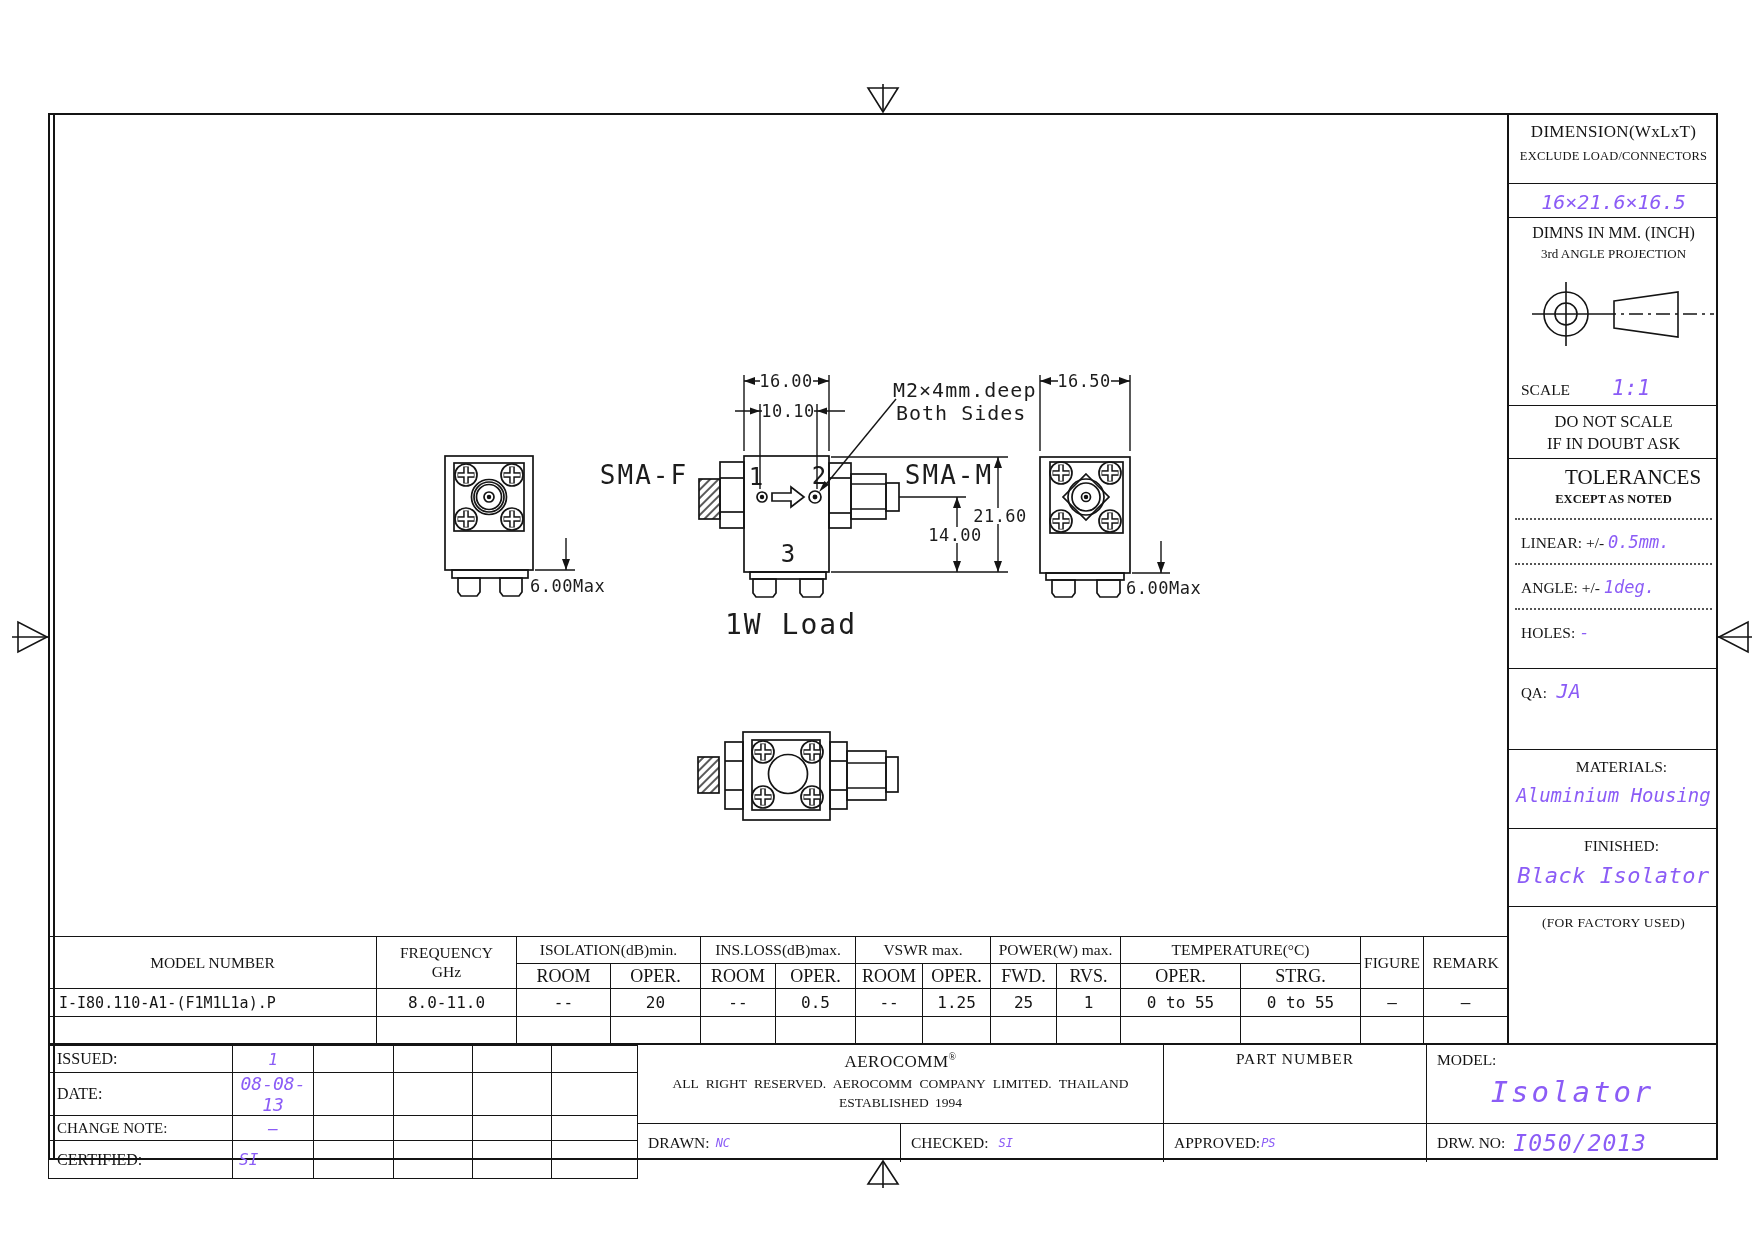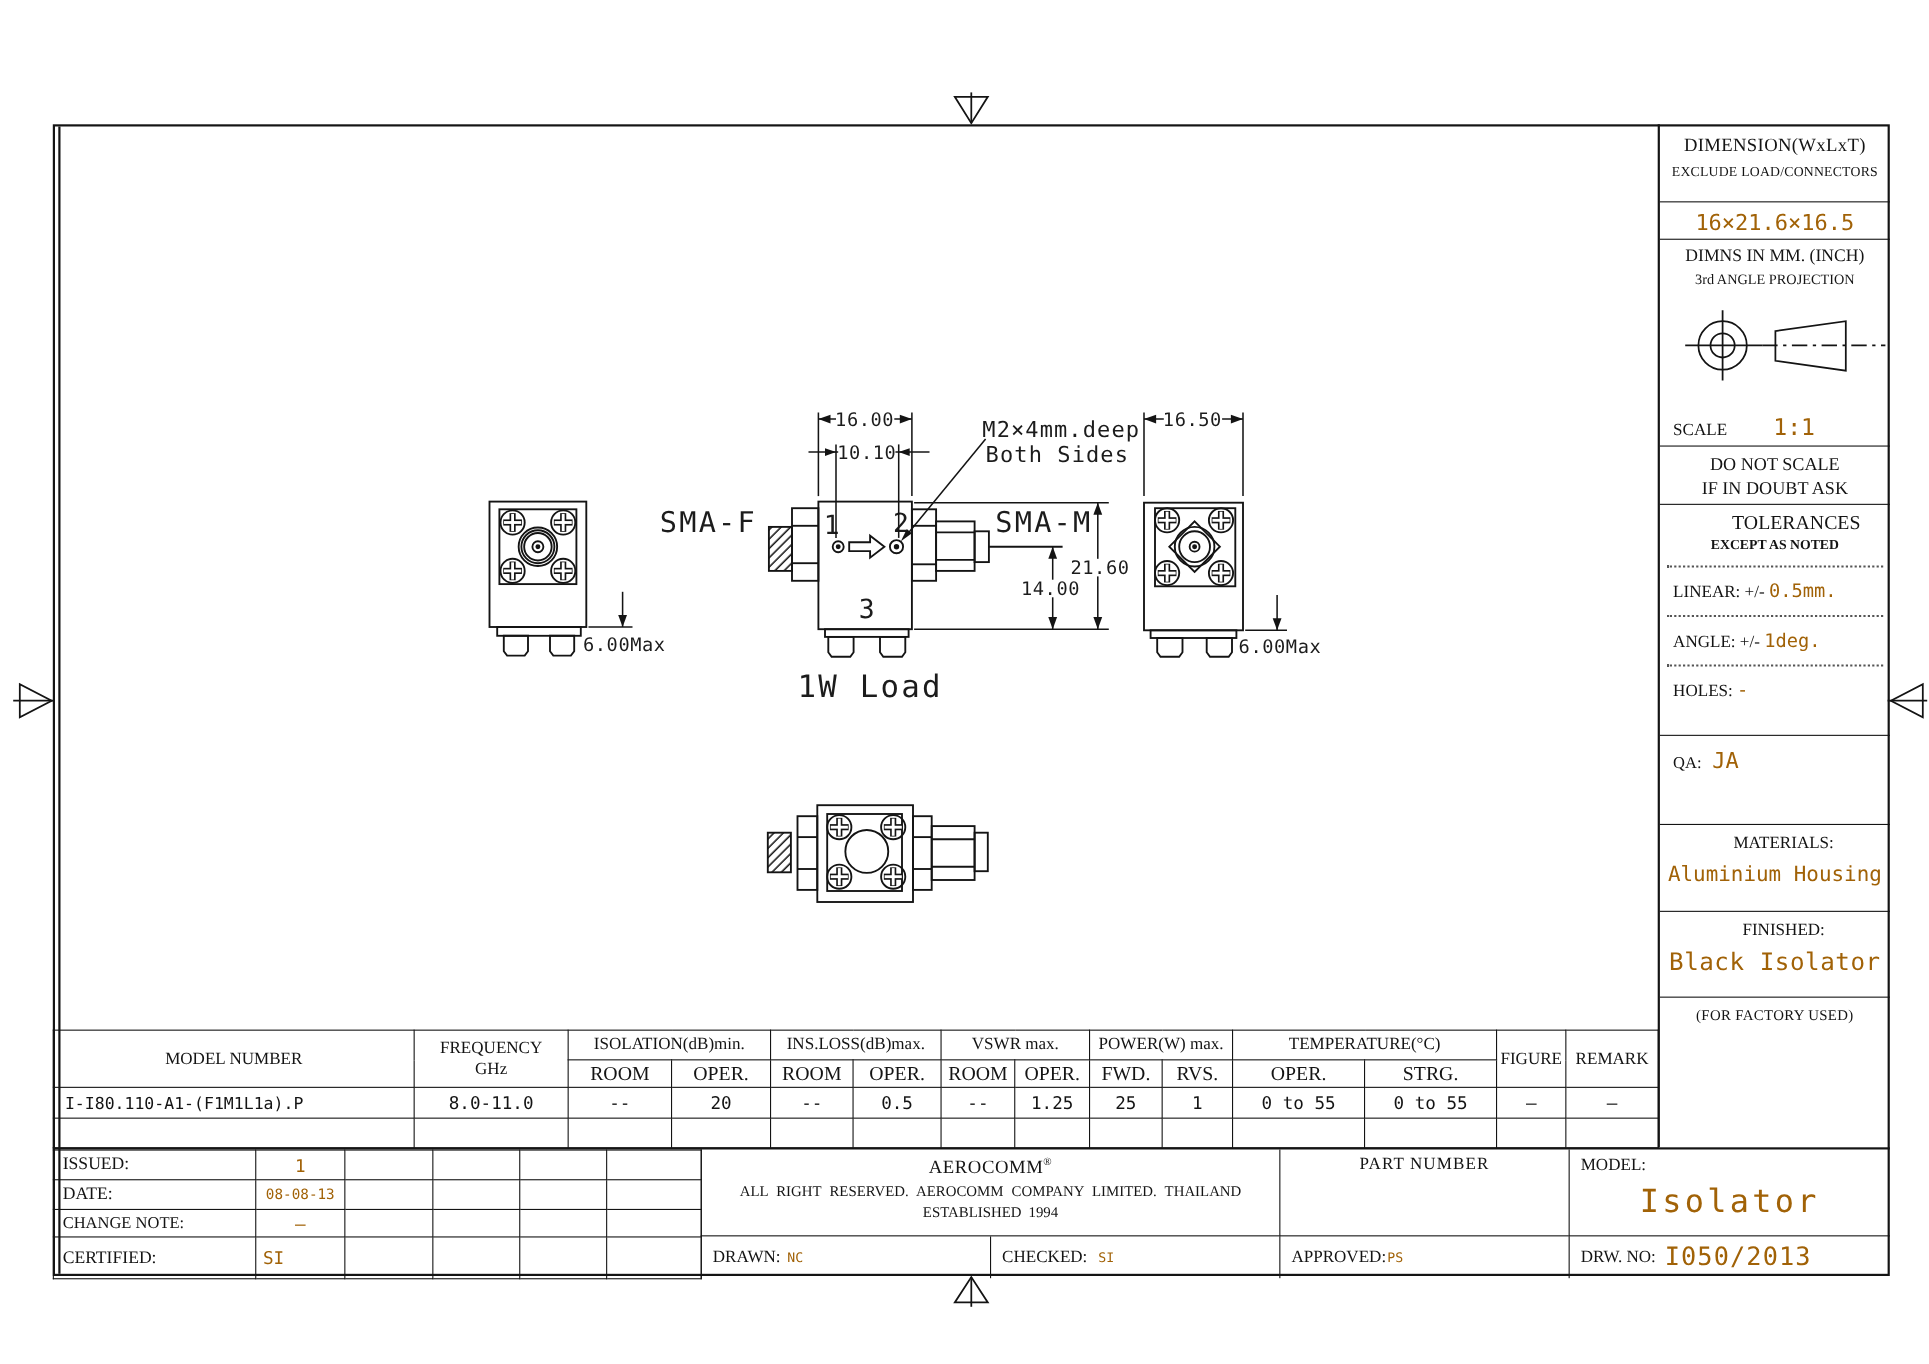--- a/index.html
+++ b/index.html
@@ -1,20 +1,20 @@
 <!DOCTYPE html>
 <html><head>
 <meta charset="utf-8">
 <style>
   html,body{margin:0;padding:0;background:#fff;}
   *{box-sizing:border-box;}
   .sheet{position:relative;width:1754px;height:1240px;background:#ffffff;color:#141414;
          font-family:"Liberation Serif",serif;overflow:hidden;}
   .serif{font-family:"Liberation Serif",serif;}
-  .mono{font-family:"DejaVu Sans Mono",monospace;color:#a16207;}
+  .mono{font-family:"DejaVu Sans Mono",monospace;color:#8b5cf6;font-style:italic;}
 
   
   .frame{position:absolute;left:48px;top:113px;width:1670px;height:1047px;border:2px solid #141414;}
   .frame .inner-left{position:absolute;left:3px;top:0;bottom:0;width:2px;background:#141414;}
 
   
   svg.overlay{position:absolute;left:0;top:0;width:1754px;height:1240px;pointer-events:none;}
   svg.overlay text{fill:#1c1c1c;}
   .dimtxt{font-family:"DejaVu Sans Mono",monospace;font-size:17px;letter-spacing:.5px;}
   .bigtxt{font-family:"DejaVu Sans Mono",monospace;font-size:26px;letter-spacing:2px;}
@@ -27,21 +27,21 @@
   .sb{border-bottom:1.6px solid #141414;text-align:center;overflow:hidden;position:relative;}
   .sb-dim-title{font-size:17px;padding-top:9px;letter-spacing:.3px;}
   .sb-dim-sub{font-size:12.5px;margin-top:7px;letter-spacing:.2px;}
   .sb-dim-val{font-size:20px;padding-top:6px;}
   .sb-units-1{font-size:16px;padding-top:6px;}
   .sb-units-2{font-size:13px;margin-top:4px;}
   .scale-row{position:absolute;left:12px;bottom:5px;display:flex;align-items:baseline;text-align:left;}
   .scale-row .lab{font-size:15.5px;}
   .scale-row .val{font-size:21px;margin-left:42px;}
   .sb-warn{font-size:16.5px;padding-top:5px;line-height:1.35;}
-  .tol-title{font-size:18px;padding-top:6px;padding-left:39px;}
+  .tol-title{font-size:21px;padding-top:6px;padding-left:39px;}
   .tol-sub{font-size:12.5px;margin-top:2px;font-weight:bold;}
   .dotted{border-top:2px dotted #555;margin:11px 6px 0 6px;height:0;}
   .tol-row{text-align:left;padding-left:12px;margin-top:12px;font-size:15.5px;}
   .tol-row .val{font-size:17px;}
   .qa-row{text-align:left;padding:10px 0 0 12px;font-size:15px;}
   .qa-row .val{font-size:20px;margin-left:6px;}
   .mat-lab{text-align:center;padding:8px 0 0 16px;font-size:15.5px;}
   .mat-val{font-size:19px;margin-top:8px;}
   .fin-val{font-size:22px;margin-top:8px;letter-spacing:.5px;}
   .factory{font-size:13.5px;padding-top:8px;letter-spacing:.3px;}
@@ -444,21 +444,21 @@
             <tr style="height:27px">
           <td class="lab serif">ISSUED:</td>
           <td class="val mono">1</td>
           <td></td>
               <td></td>
               <td></td>
               <td></td>
         </tr>
         <tr style="height:27px">
           <td class="lab serif">DATE:</td>
-          <td class="val mono" style="font-size:13px">08-08-13</td>
+          <td class="val mono" style="font-size:18px">08-08-13</td>
           <td></td>
               <td></td>
               <td></td>
               <td></td>
         </tr>
         <tr style="height:25px">
           <td class="lab serif" style="font-size:15px">CHANGE NOTE:</td>
           <td class="val mono">—</td>
           <td></td>
               <td></td>

